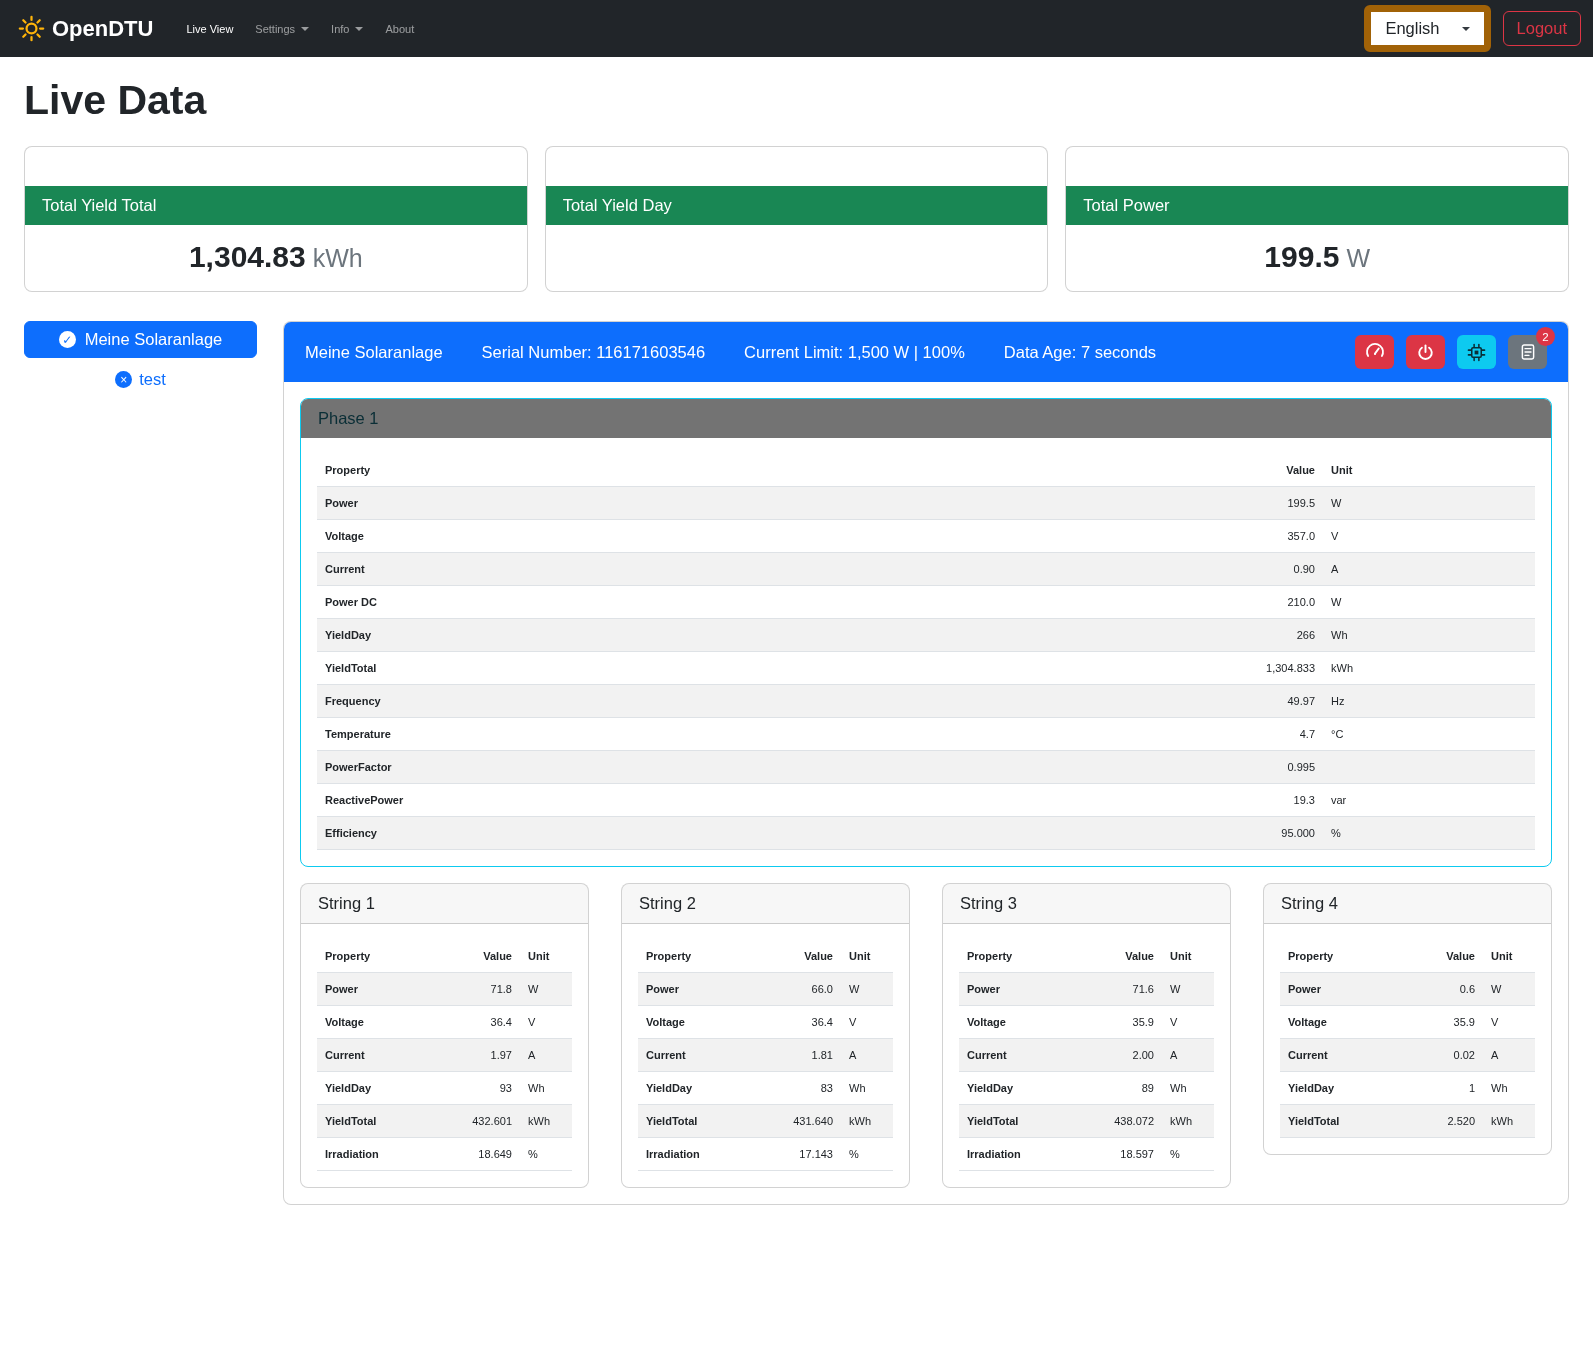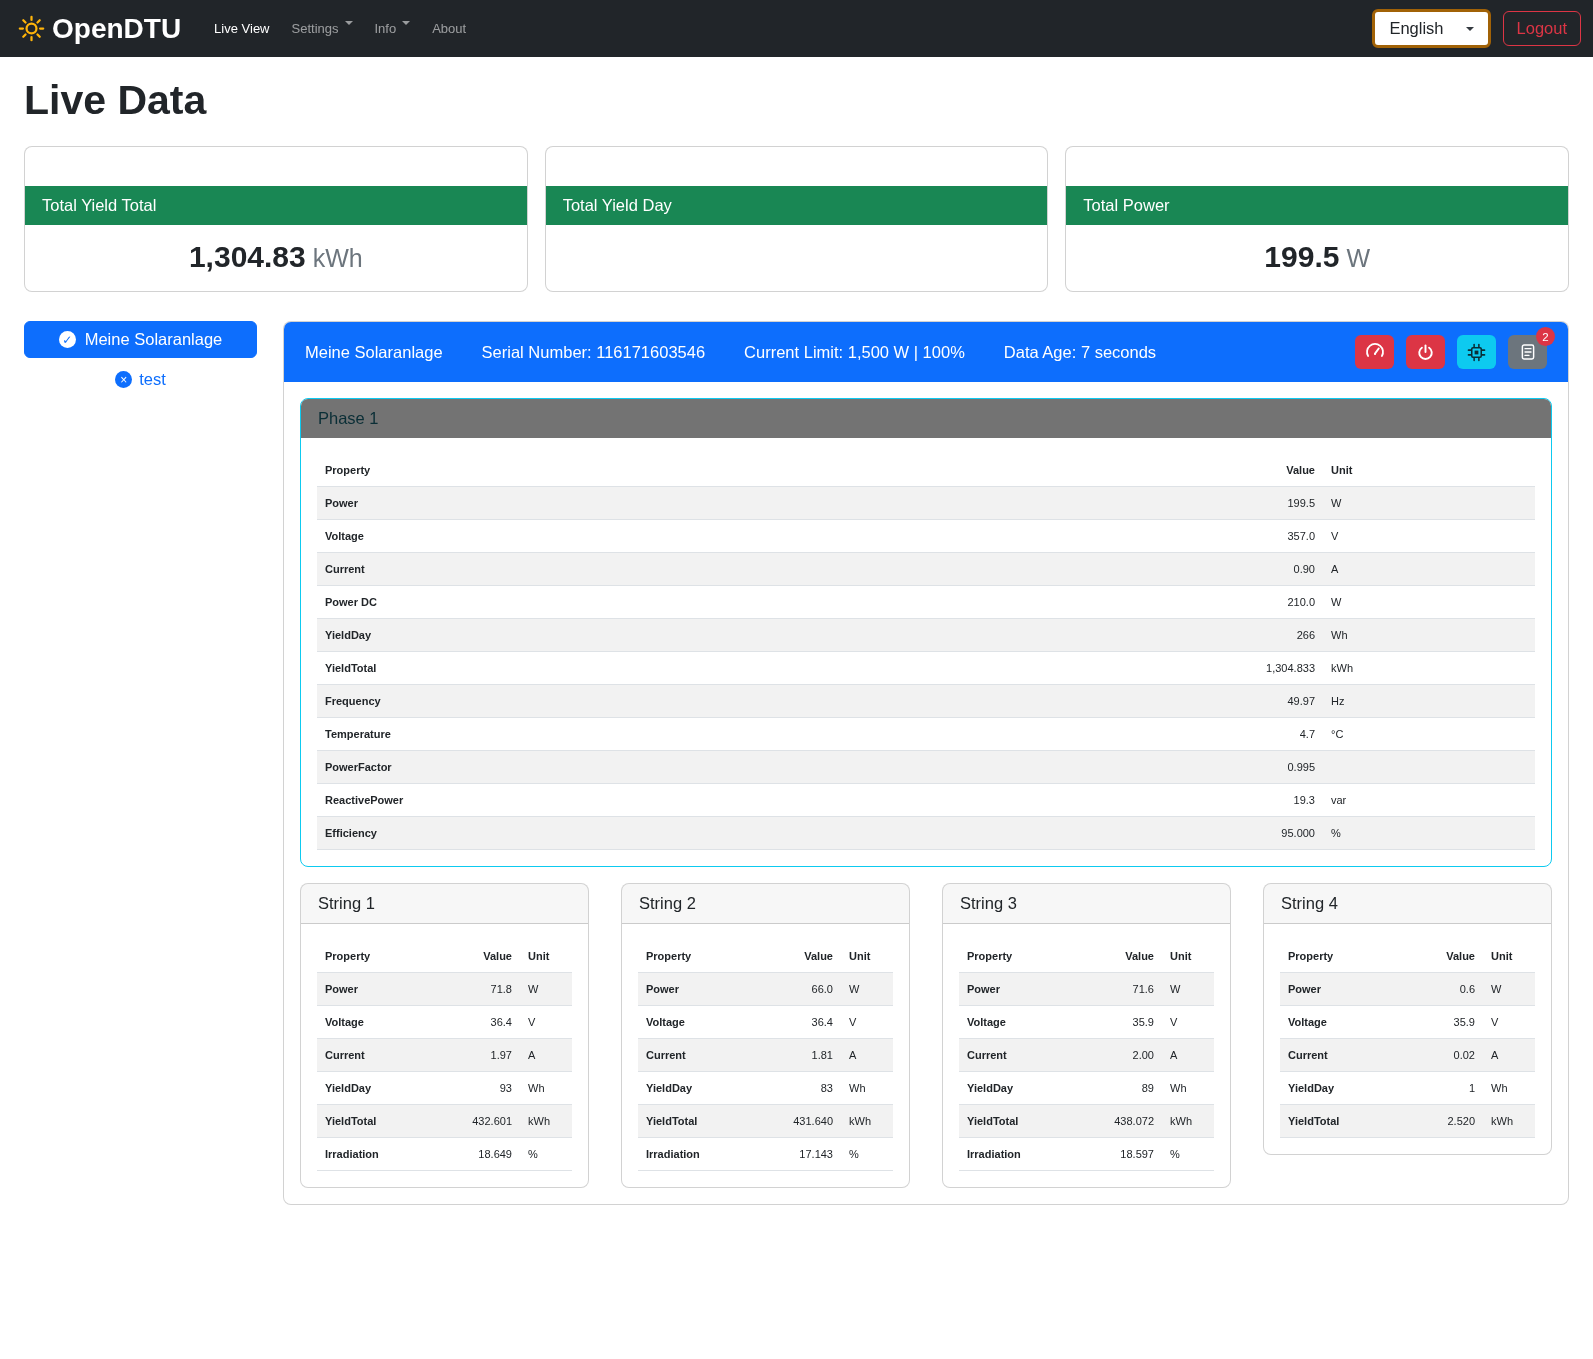--- a/index.html
+++ b/index.html
@@ -8,28 +8,28 @@
     width:1593px; min-height:1359px;
     font-family:"Liberation Sans","DejaVu Sans",sans-serif;
     background:#fff; color:#212529; font-size:16px;
   }
 
   
   .navbar {
     height:57px; background:#212529; display:flex; align-items:center;
     padding:0 12px 0 10px;
   }
-  .brand { display:flex; align-items:center; gap:7px; color:#fff; font-size:28px; font-weight:700; cursor:pointer; padding:0 8px; }
+  .brand { display:flex; align-items:center; gap:7px; color:#fff; font-size:22px; font-weight:700; cursor:pointer; padding:0 8px; }
   .nav-links { display:flex; align-items:center; margin-left:14px; }
-  .nav-link { color:rgba(255,255,255,.55); padding:8px 11px; font-size:13px; cursor:pointer; text-decoration:none; display:flex; }
+  .nav-link { color:rgba(255,255,255,.55); padding:8px 11px; font-size:11px; cursor:pointer; text-decoration:none; display:flex; align-items:center; }
   .nav-link.active { color:#fff; }
   .caret-down { display:inline-block; width:0; height:0; border-top:4.5px solid currentColor; border-left:4.5px solid transparent; border-right:4.5px solid transparent; margin-left:6px; }
   .nav-right { margin-left:auto; display:flex; align-items:center; gap:12px; }
   .lang-select {
-    background:#fff; color:#212529; border:3px solid #a16207; border-radius:6px;
+    background:#fff; color:#212529; border:7px solid #a16207; border-radius:6px;
     padding:7px 14px; display:flex; align-items:center; gap:16px; cursor:pointer; font-size:16.5px;
   }
   .lang-select .caret-down { border-top-color:#343a40; }
   .logout-btn {
     background:transparent; color:#dc3545; border:1px solid #dc3545; border-radius:6px;
     padding:7px 13px; font-size:16.5px; cursor:pointer; font-family:inherit;
   }
 
   
   .page { padding:0 24px 28px 24px; }

